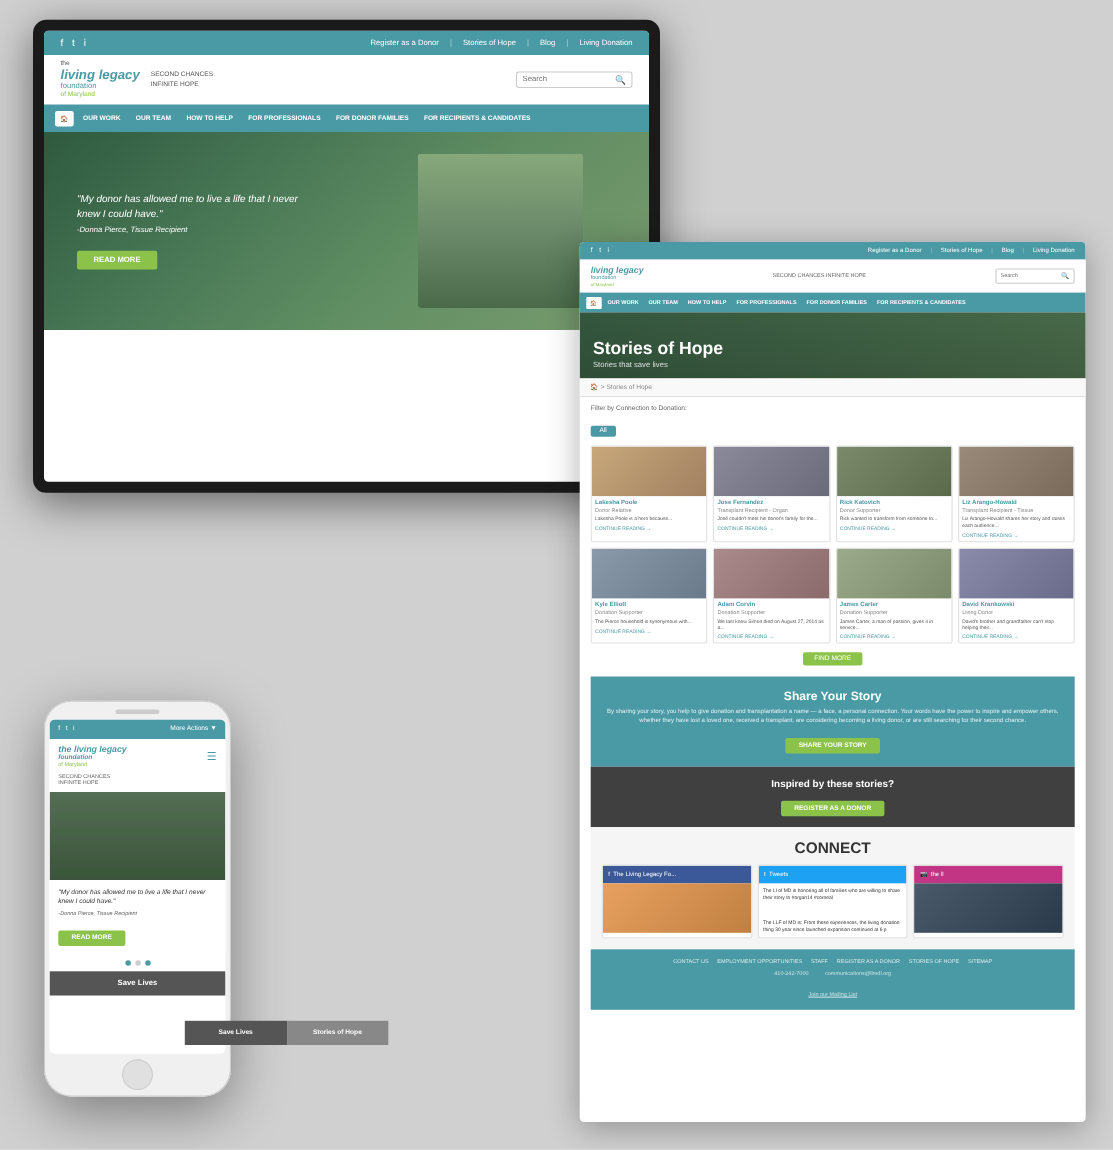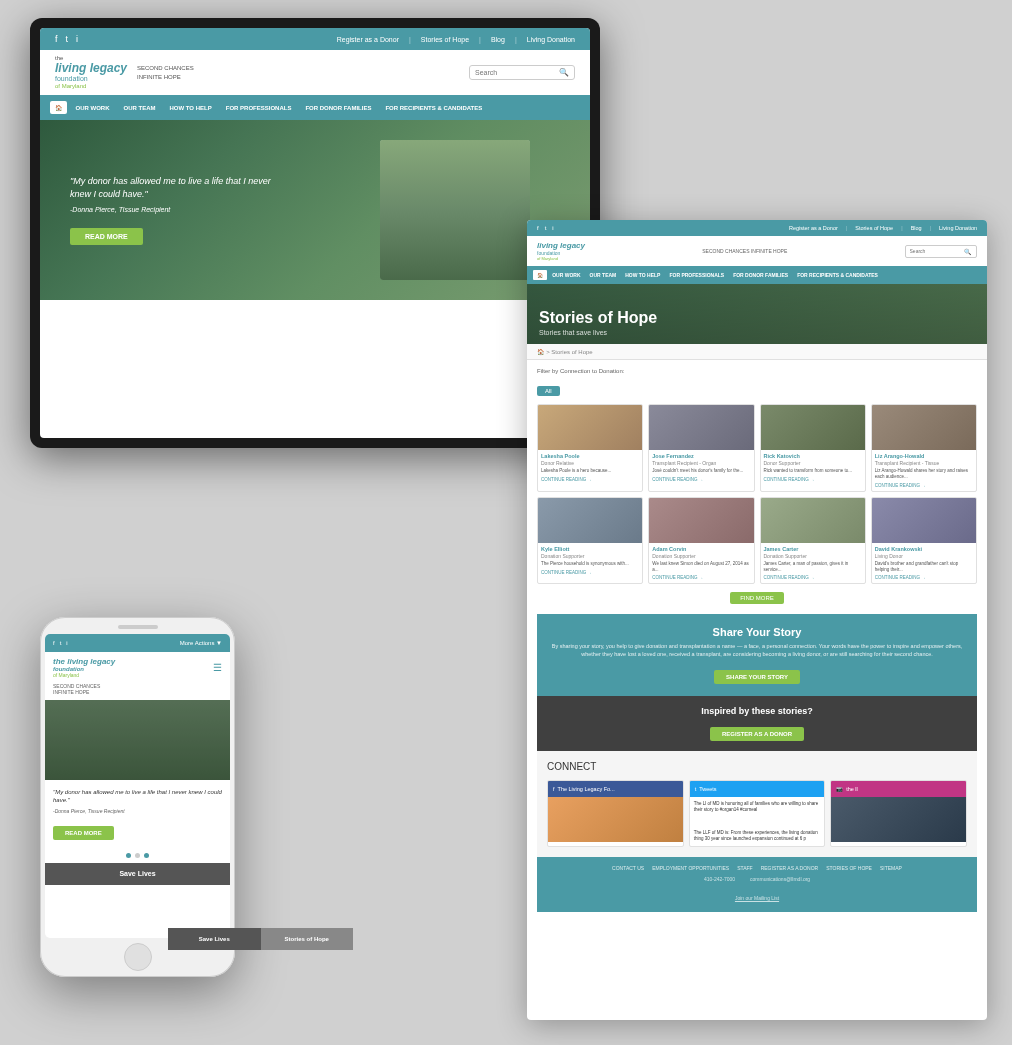--- a/index.html
+++ b/index.html
@@ -204,23 +204,23 @@
       font-size: 7px;
       font-weight: bold;
       border-radius: 2px;
       cursor: pointer;
       text-transform: uppercase;
     }
 
     
     .phone {
       position: absolute;
-      bottom: 68px;
+      bottom: 48px;
       left: 40px;
-      width: 195px;
+      width: 170px;
       height: 360px;
       z-index: 10;
     }
     .phone-frame {
       width: 100%;
       height: 100%;
       background: #f0f0f0;
       border-radius: 25px;
       padding: 8px 5px;
       box-shadow: 0 15px 50px rgba(0,0,0,0.4), inset 0 0 0 1px #ccc;
@@ -595,24 +595,24 @@
       cursor: pointer;
       text-transform: uppercase;
       font-weight: bold;
     }
 
     .ss-connect-section {
       background: #f5f5f5;
       padding: 10px;
     }
     .ss-connect-title {
-      font-size: 10px;
-      font-weight: normal;
+      font-size: 14px;
+      font-weight: bold;
       color: #333;
-      text-align: left;
+      text-align: center;
       margin-bottom: 8px;
     }
     .ss-connect-grid {
       display: grid;
       grid-template-columns: 1fr 1fr 1fr;
       gap: 5px;
     }
     .ss-connect-box {
       background: #fff;
       border: 1px solid #e0e0e0;

